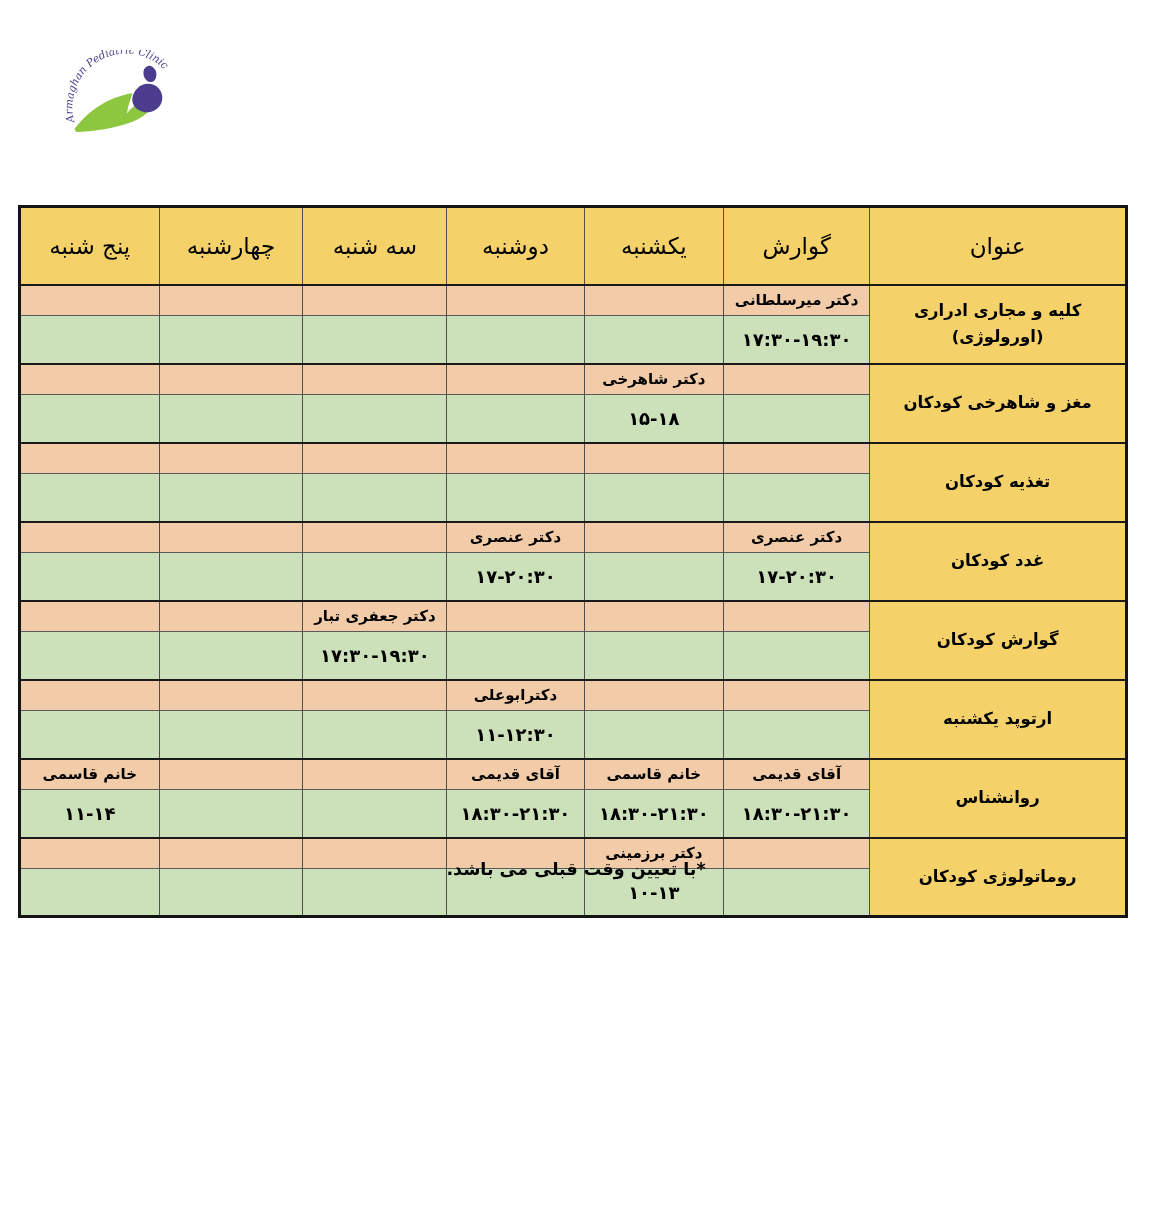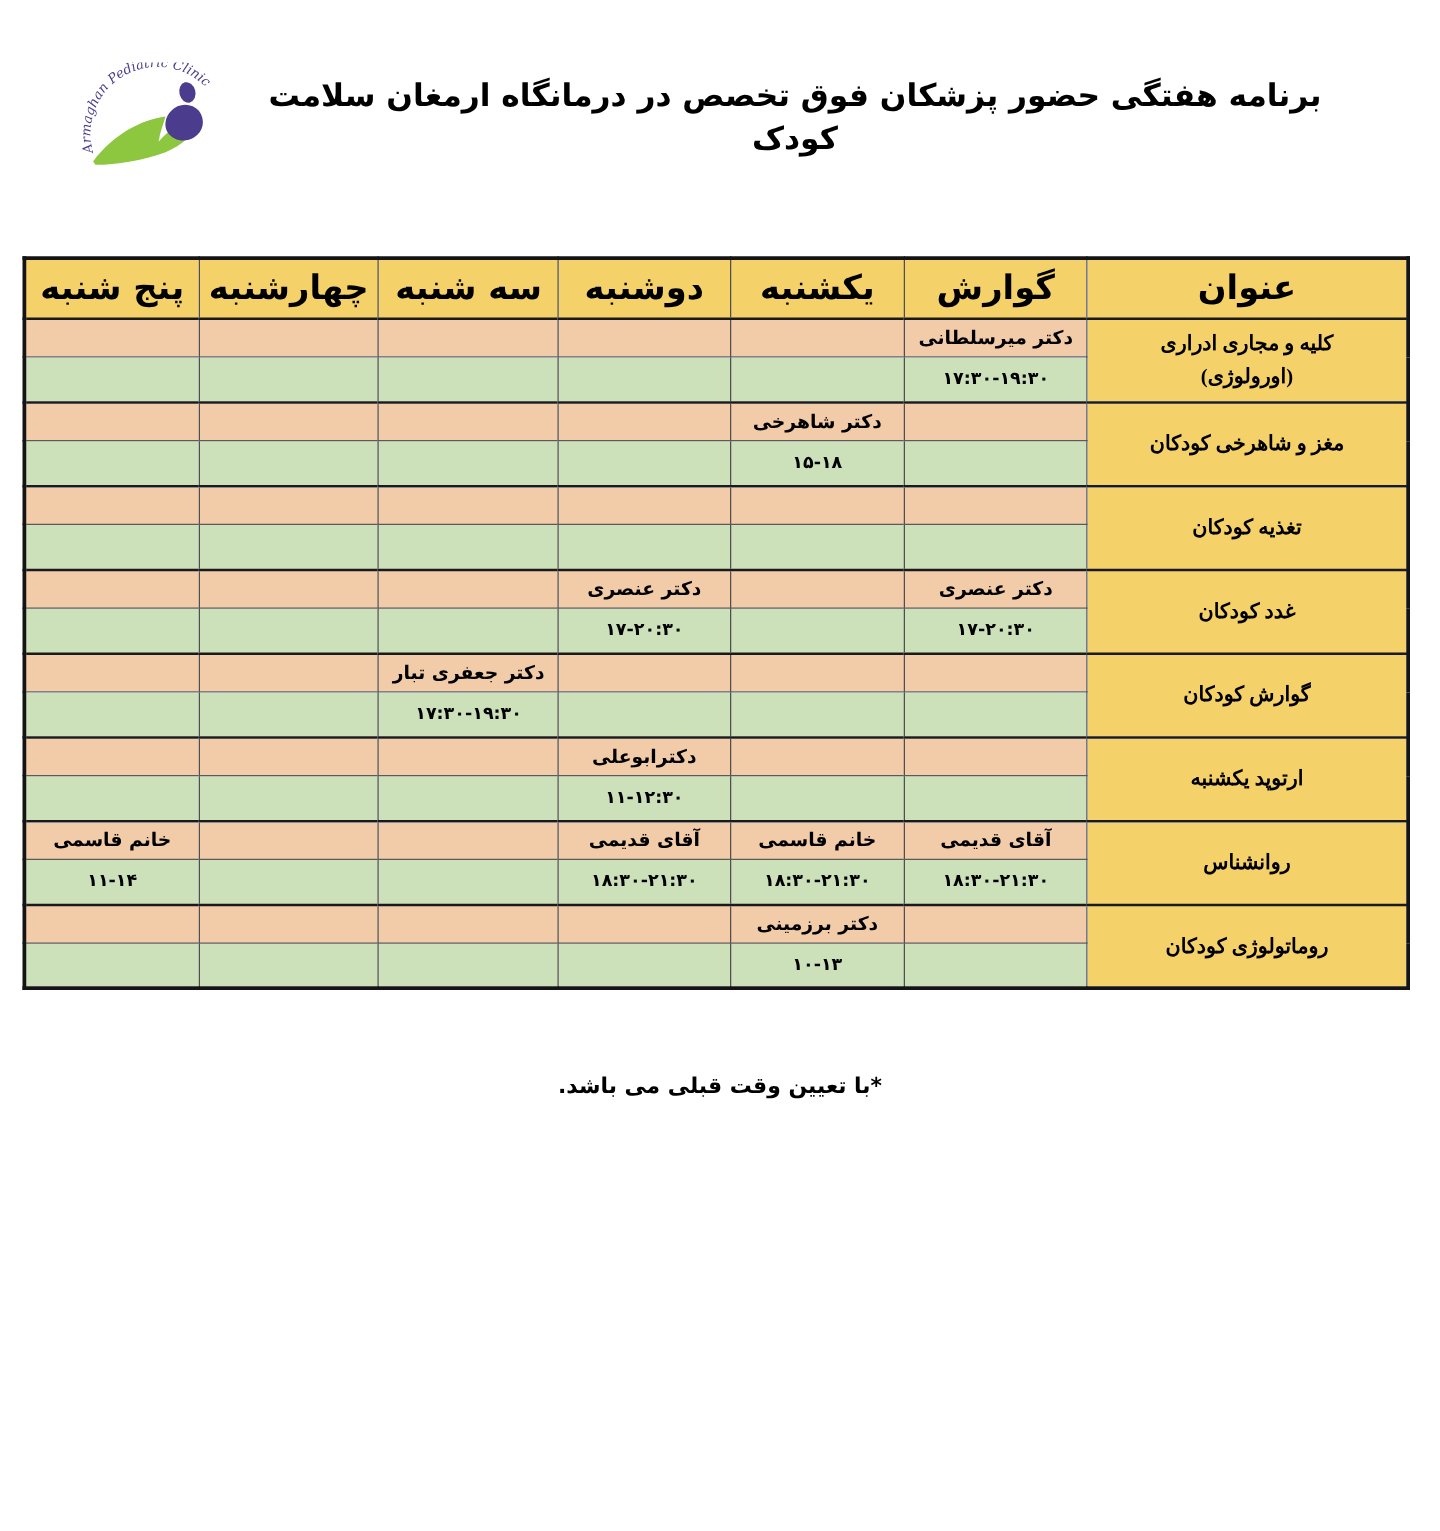--- a/index.html
+++ b/index.html
@@ -33,37 +33,36 @@
     direction:rtl;border:3px solid #141414;
   }
   table.schedule th, table.schedule td{
     border-left:1.5px solid var(--grid);
     border-right:1.5px solid var(--grid);
     text-align:center;vertical-align:middle;
     padding:0 3px;overflow:hidden;
   }
   thead th{
     background:var(--header-bg);
-    height:48px;font-size:27px;font-weight:bold;
+    height:78px;font-size:23px;font-weight:normal;
     border-bottom:2.5px solid #1a1a1a;
   }
   .title-cell{
     background:var(--header-bg);
     font-size:16.5px;font-weight:bold;line-height:1.55;
     border-bottom:2.5px solid #1a1a1a;
-    font-family:Liberation Serif, serif;
   }
   .doc-cell{
     background:var(--doctor-bg);
     height:31px;font-size:15px;font-weight:bold;
     border-bottom:1.2px solid #5a5a5a;
   }
   .time-cell{
     background:var(--time-bg);
-    height:36px;font-size:14px;font-weight:bold;
+    height:48px;font-size:18px;font-weight:bold;
     border-bottom:2.5px solid #1a1a1a;
   }
   .time-cell span{direction:ltr;unicode-bidi:isolate;}
   .footnote{
     position:absolute;top:859px;left:0;width:100%;
     margin:0;text-align:center;direction:rtl;
     font-size:17.5px;font-weight:bold;
   }
 </style>
 </head>
@@ -74,21 +73,20 @@
     <defs>
       <path id="arcPath" d="M 10 78 A 56 56 0 0 1 122 46" fill="none"></path>
     </defs>
     <path d="M 10 86 C 28 62, 52 50, 73 47 C 71 54, 68 61, 67 69 C 76 57, 90 51, 103 52 C 97 62, 88 72, 73 78 C 55 85, 30 89, 12 89 Z" fill="#8DC63F"></path>
     <ellipse cx="92" cy="26" rx="7" ry="9" transform="rotate(-14 92 26)" fill="#4B3C8E"></ellipse>
     <path d="M 78 42 C 84 35, 96 35, 102 42 C 108 50, 106 60, 98 65 C 90 70, 80 68, 75 61 C 71 55, 73 47, 78 42 Z" fill="#4B3C8E"></path>
     <text font-size="11.5" font-style="italic" font-family="DejaVu Serif, serif" fill="#4B3C8E">
       <textPath href="#arcPath">Armaghan Pediatric Clinic</textPath>
     </text>
   </svg>
-  <h1 class="page-title">برنامه هفتگی حضور پزشکان فوق تخصص در درمانگاه ارمغان سلامت کودک</h1>
 </div>
 
 <div class="table-wrap">
   <table class="schedule" dir="rtl">
     <colgroup>
       <col style="width:23.2%">
       <col style="width:13.2%">
       <col style="width:12.6%">
       <col style="width:12.4%">
       <col style="width:13.0%">

